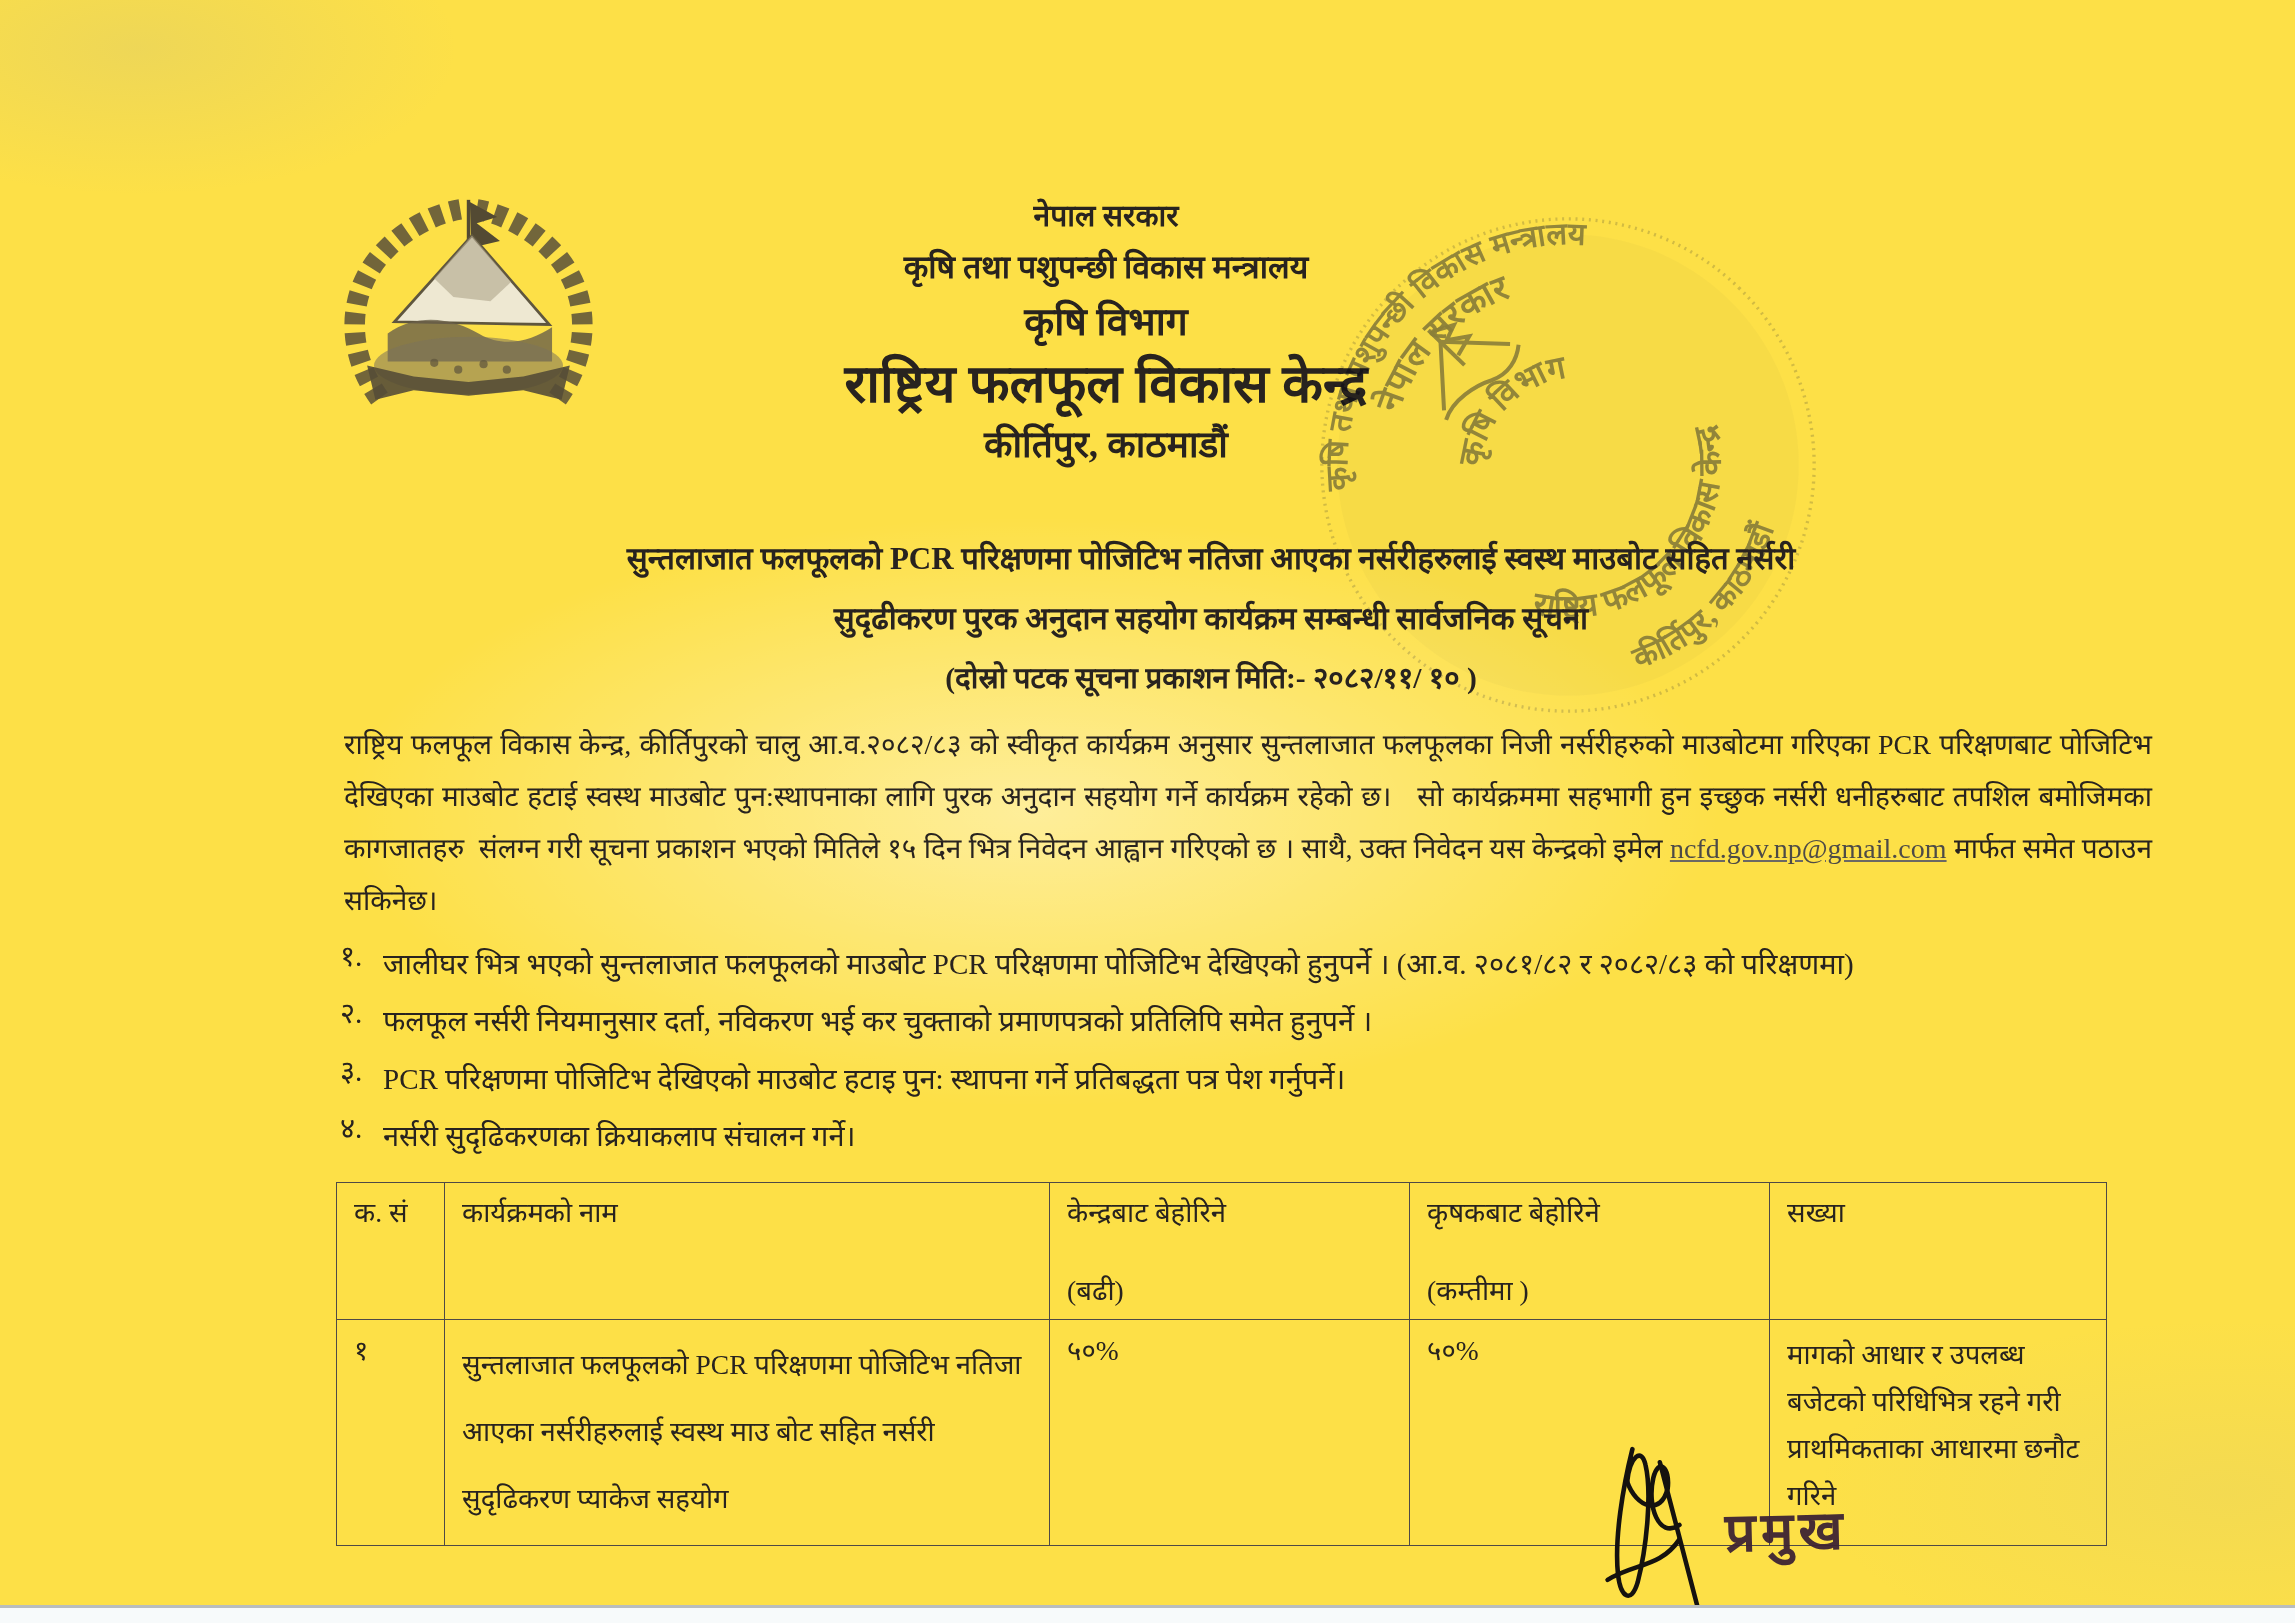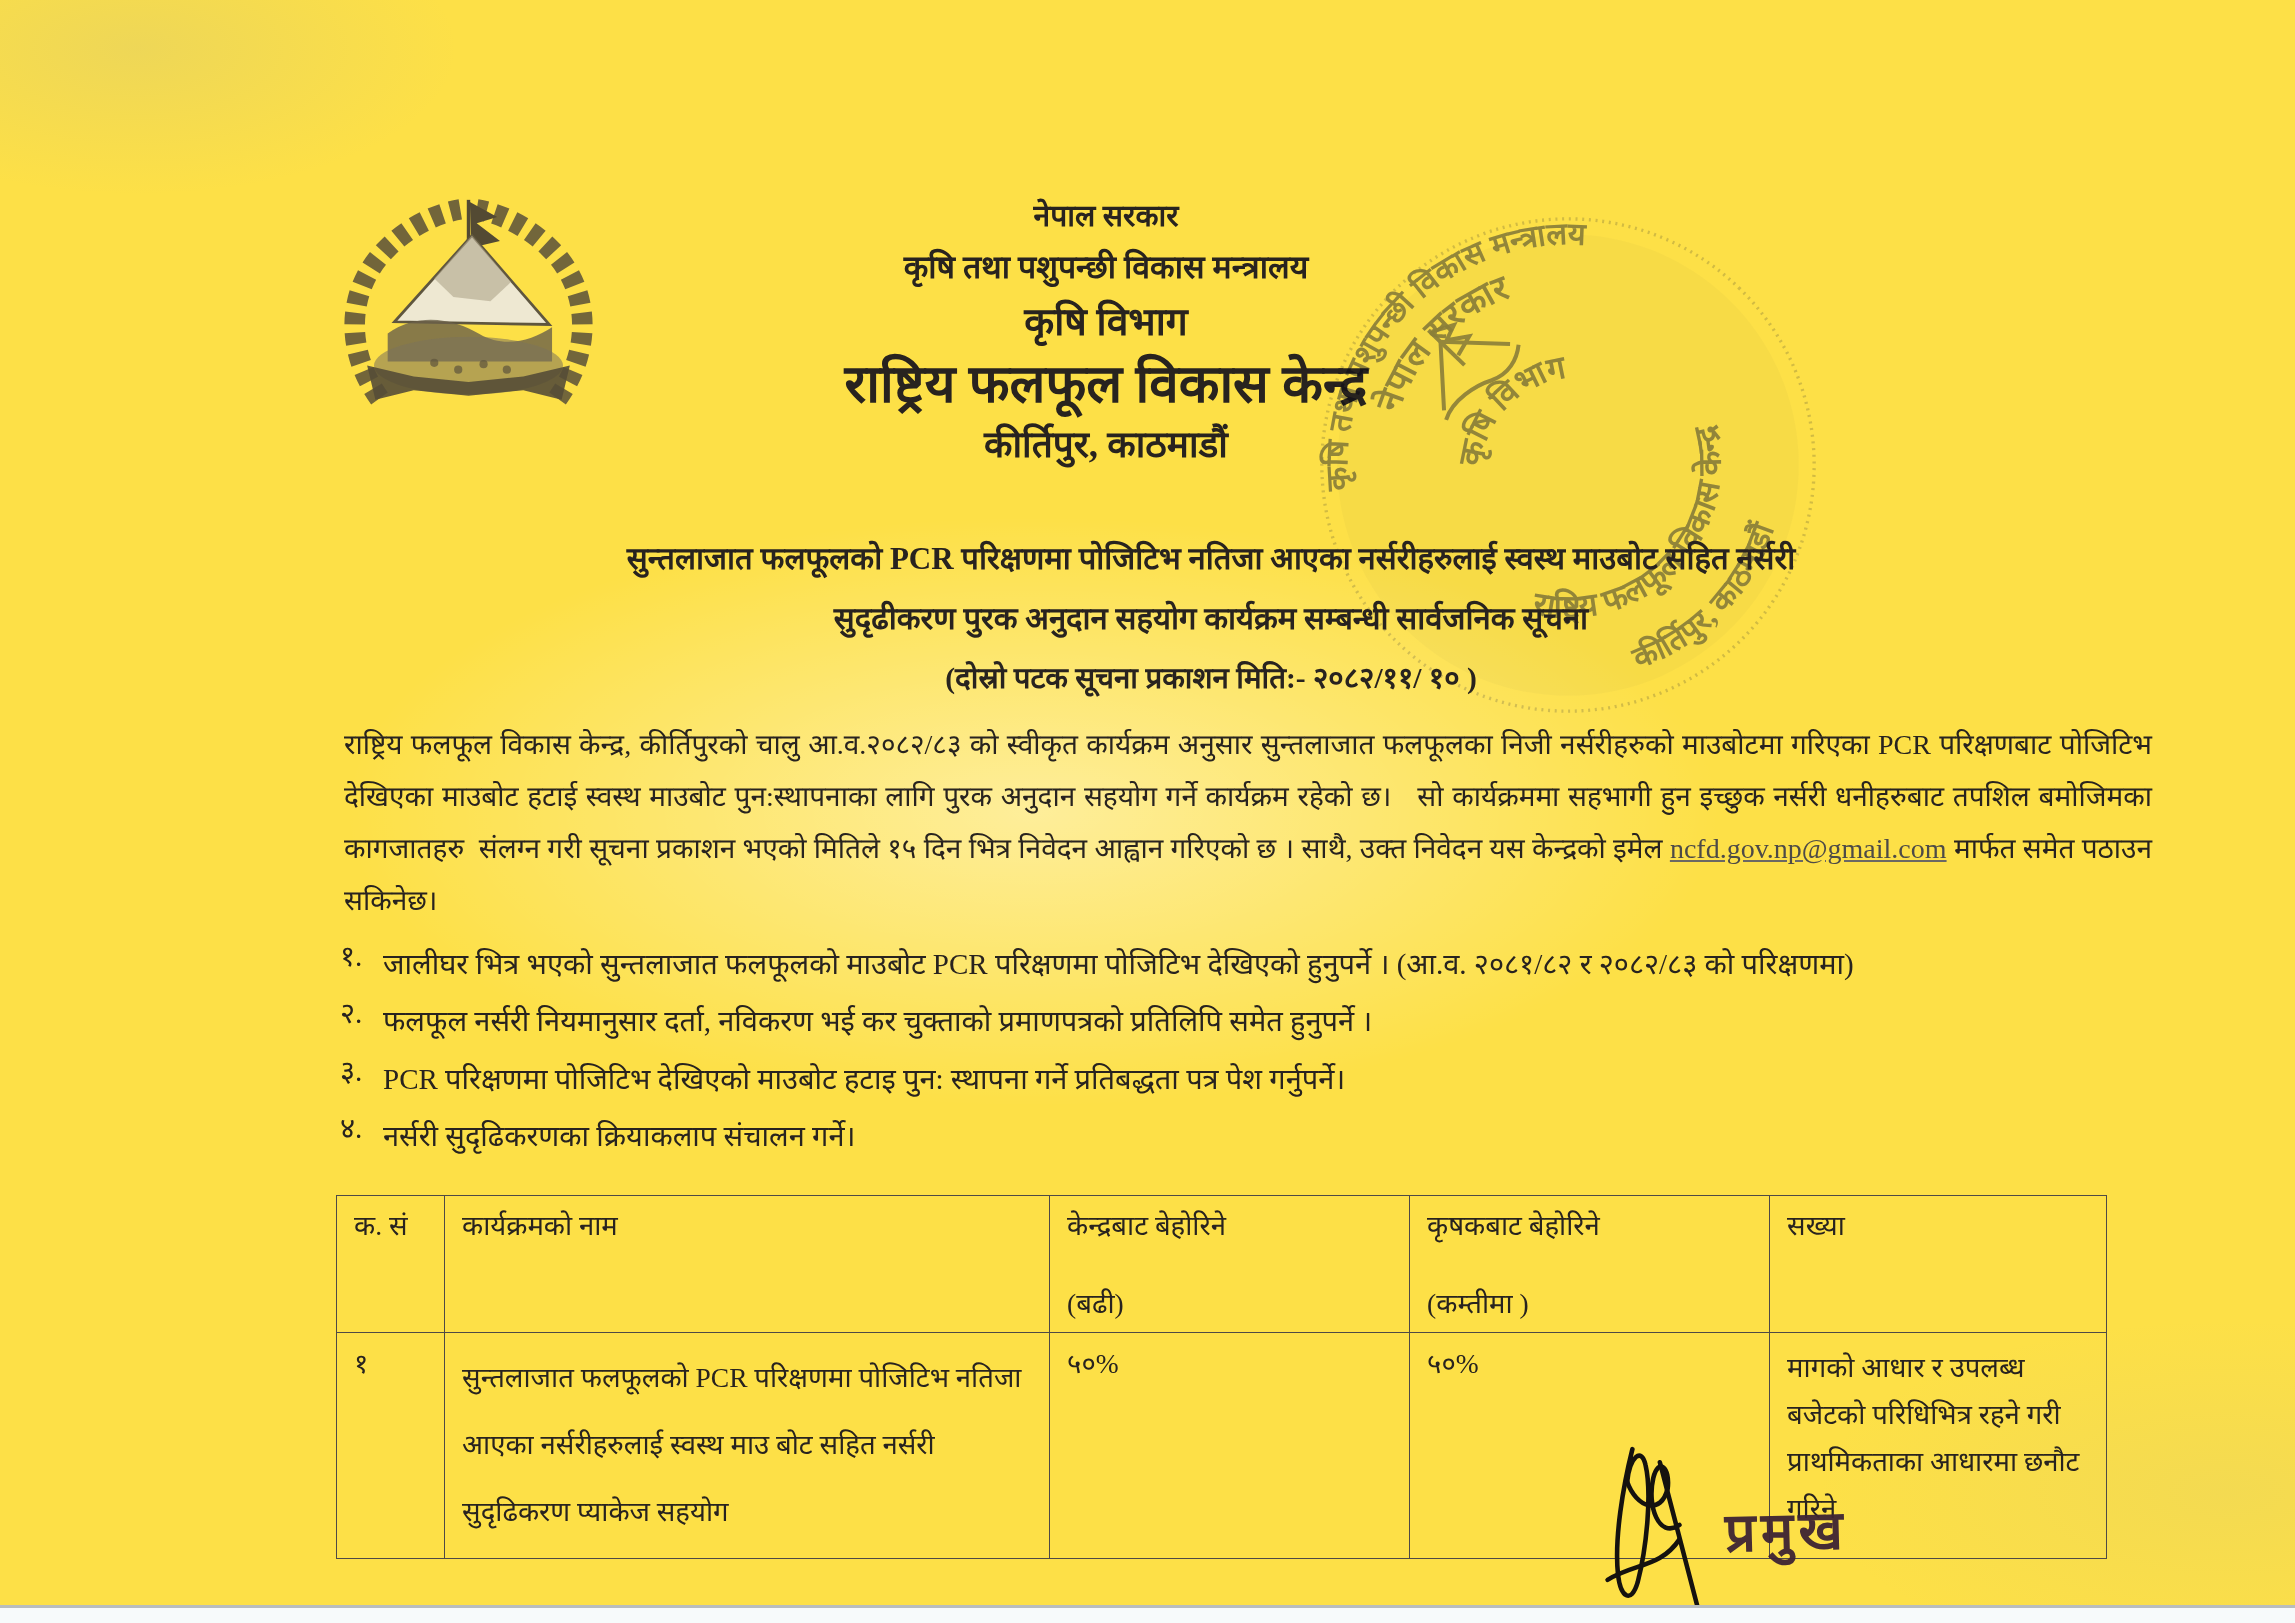--- a/index.html
+++ b/index.html
@@ -49,21 +49,21 @@
   .body-block{position:absolute;left:340px;top:715px;width:1816px;}
   .para{font-size:28px;line-height:52px;text-align:justify;white-space:pre-wrap;margin:4px;}
   .email-link{color:#4d4a47;text-decoration:underline;text-decoration-color:#6b6864;}
   .docs-heading{font-size:29px;line-height:52px;white-space:pre-wrap;margin:0;}
   .doc-list{margin-top:5.2px;}
   .doc-item{display:flex;font-size:29px;line-height:48px;margin-bottom:1.3px;}
   .doc-num{flex:0 0 43px;}
   .doc-text{flex:1;white-space:pre-wrap;margin-top:8px;}
 
   
-  .tbl-wrap{margin-top:35px;}
+  .tbl-wrap{margin-top:22px;}
   table.notice-table{border-collapse:collapse;table-layout:fixed;width:1771px;margin-left:-3.9px;}
   table.notice-table th, table.notice-table td{
     border:1.3px solid #4e4a46;vertical-align:top;text-align:left;
     font-size:27.5px;font-weight:normal;padding:10.5px 17px;
   }
   th .th-main{line-height:37px;}
   th .th-sub{line-height:37px;margin-top:41px;min-height:37px;}
   tr.head-row th{height:98px;}
   tr.body-row td{height:204px;}
   td.cell-program{line-height:67px;padding-left:38px;}

